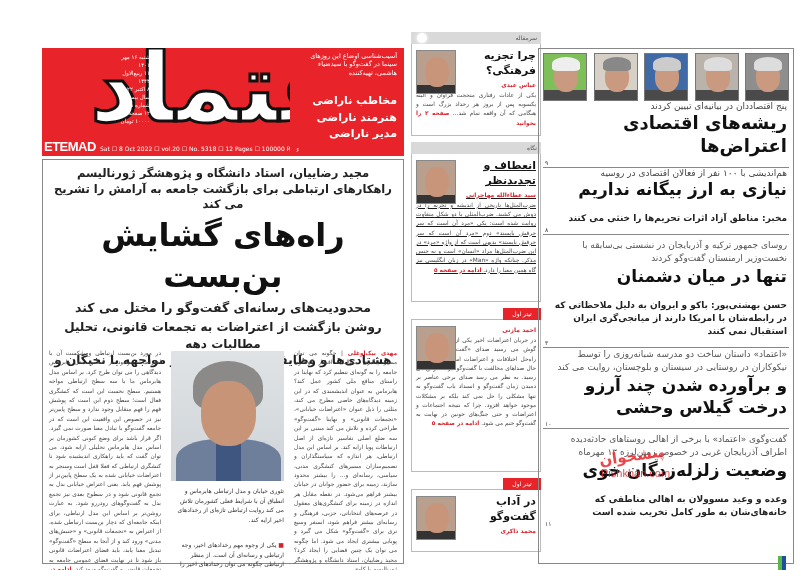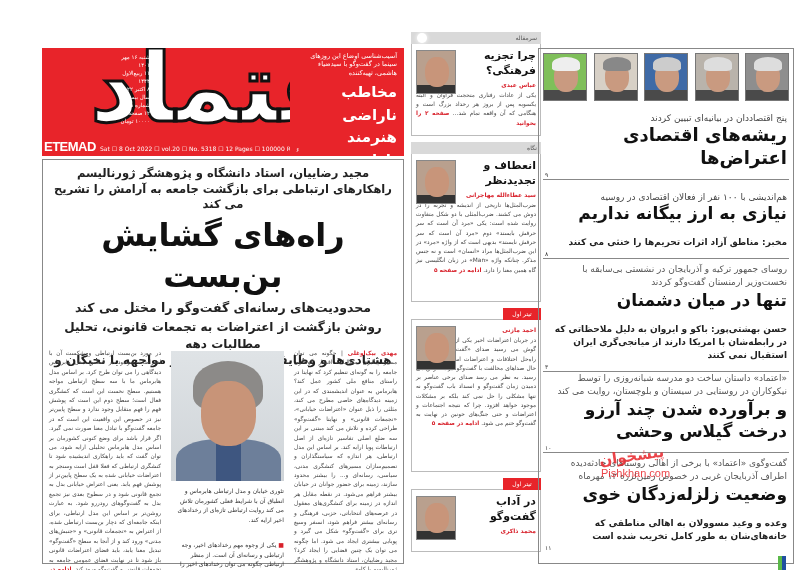--- a/index.html
+++ b/index.html
@@ -9,21 +9,21 @@
   
   .masthead { position: absolute; left: 42px; top: 48px; width: 362px; height: 108px; background: #e8242a; overflow: hidden; }
   .logo { position: absolute; left: 48px; top: -8px; font-family: "DejaVu Sans", sans-serif; font-weight: bold; font-size: 96px; color: #fff; -webkit-text-stroke: 3px #111; direction: rtl; letter-spacing: -4px; line-height: 1; }
   .logo-en { position: absolute; left: 2px; bottom: 2px; font-family: "Liberation Sans", sans-serif; font-size: 13px; color: #fff; font-weight: bold; letter-spacing: -0.5px; }
   .masthead-info { position: absolute; left: 58px; bottom: 4px; font-size: 6px; color: #fff; white-space: nowrap; }
   .date-block { position: absolute; left: 68px; top: 6px; direction: rtl; font-size: 5.5px; color: #fff; line-height: 1.45; text-align: right; width: 40px; }
 
   
   .teaser-box { position: absolute; left: 290px; top: 48px; width: 113px; height: 108px; background: #e8242a; padding: 4px 6px; direction: rtl; color: #fff; }
   .teaser-box .kicker { font-size: 6.5px; line-height: 1.3; text-align: right; }
-  .teaser-box .big { font-size: 15px; font-weight: bold; line-height: 1.5; margin-top: 4px; text-align: right; }
+  .teaser-box .big { font-size: 11px; font-weight: bold; line-height: 1.5; margin-top: 16px; text-align: right; }
   .teaser-box .pg { position: absolute; left: 6px; bottom: 3px; font-size: 6px; }
 
   
   .main-article { position: absolute; left: 42px; top: 159px; width: 362px; height: 405px; border: 1px solid #888; direction: rtl; }
   .main-kicker { text-align: center; font-size: 11.5px; font-weight: bold; line-height: 1.35; margin-top: 6px; color: #222; }
   .main-headline { text-align: center; font-size: 32px; font-weight: bold; line-height: 1.3; margin-top: 2px; color: #111; letter-spacing: -1px; }
   .main-sub { text-align: center; font-size: 12.5px; font-weight: bold; margin-top: 2px; color: #222; }
   .main-deck { text-align: center; font-size: 12px; font-weight: bold; line-height: 1.4; margin-top: 4px; color: #222; }
   .col { position: absolute; font-size: 5.8px; line-height: 1.62; color: #444; text-align: justify; }
   .col-right { right: 6px; top: 189px; width: 103px; }
@@ -53,21 +53,21 @@
   .col-card .author { color: #d8202a; font-size: 6px; font-weight: bold; margin-top: 2px; }
   .col-card .text { font-size: 5.8px; line-height: 1.6; color: #444; margin-top: 3px; text-align: justify; }
 
   
   .right-col { position: absolute; left: 538px; top: 48px; width: 256px; height: 516px; border: 1px solid #888; direction: rtl; }
   .heads { display: flex; flex-direction: row-reverse; gap: 4px; padding: 4px 4px 0 4px; justify-content: space-between; }
   .head { width: 44px; height: 48px; border: 1px solid #777; position: relative; overflow: hidden; }
   .head .f { position: absolute; left: 10px; top: 8px; width: 24px; height: 30px; background: #c99a80; border-radius: 45%; }
   .head .h { position: absolute; left: 8px; top: 3px; width: 28px; height: 14px; background: #ccc; border-radius: 50% 50% 20% 20%; }
   .head .b { position: absolute; left: 0; top: 36px; width: 44px; height: 14px; background: #4a4a4a; }
-  .r-kicker { font-size: 9px; text-align: right; padding: 0 6px; color: #444; margin-top: 12px; }
+  .r-kicker { font-size: 9px; text-align: right; padding: 0 6px; color: #444; margin-top: 0; }
   .r-headline { font-size: 17px; font-weight: bold; text-align: right; padding: 0 6px; color: #111; line-height: 1.3; }
   .r-sub { font-size: 9px; font-weight: bold; text-align: right; padding: 0 6px; color: #222; line-height: 1.45; margin-top: 12px; }
   .r-deck { font-size: 9px; text-align: right; padding: 0 6px; color: #555; line-height: 1.45; }
   .divider { border-top: 1px solid #888; margin: 0 4px; }
   .pgnum { font-size: 6px; text-align: left; padding-left: 6px; color: #333; height: 9px; line-height: 9px; }
   .watermark { position: absolute; left: 60px; top: 398px; font-size: 15px; color: #e8242a; direction: rtl; transform: rotate(-8deg); opacity: 0.85; font-weight: bold; }
   .watermark-en { position: absolute; left: 62px; top: 418px; font-size: 11px; color: #e8242a; font-family: "Liberation Sans", sans-serif; opacity: 0.85; direction: ltr; }
   .color-bar { position: absolute; left: 778px; top: 556px; width: 8px; height: 14px; background: linear-gradient(90deg,#5ab848 0 50%,#1f4fa0 50% 100%); }
 </style>
 </head>
@@ -149,21 +149,21 @@
       <div class="author">عباس عبدی</div>
       <div class="text">
         <span>یکی از عادات رفتاری متحجت فراوان و البته یکسویه پس از بروز هر رخداد بزرگ است و هنگامی که آن واقعه تمام شد...</span>
         <span class="continue">صفحه ۲ را بخوانید</span>
       </div>
     </div>
 
     <div class="sec-bar" style="margin-top:6px;">
       <span>نگاه</span>
     </div>
-    <div class="col-card" style="height:148px;">
+    <div class="col-card" style="height:148px;text-decoration:underline;">
       <div class="thumb" style="top:6px;">
           <div class="b"></div>
           <div class="f"></div>
         </div>
       <div class="title">انعطاف و تجدیدنظر</div>
       <div class="author">سید عطاءالله مهاجرانی</div>
       <div class="text">
         <span>ضرب‌المثل‌ها تاریخی از اندیشه و تجربه را در دوش می کشند. ضرب‌المثلی با دو شکل متفاوت روایت شده است: یکی «مرد آن است که سر حرفش بایستد» دوم «مرد آن است که سر حرفش نایستد» بدیهی است که از واژه «مرد» در این ضرب‌المثل‌ها مراد «انسان» است و نه جنس مذکر. چنانکه واژه «Man» در زبان انگلیسی نیز گاه همین معنا را دارد.</span>
         <span class="continue">ادامه در صفحه ۵</span>
       </div>

